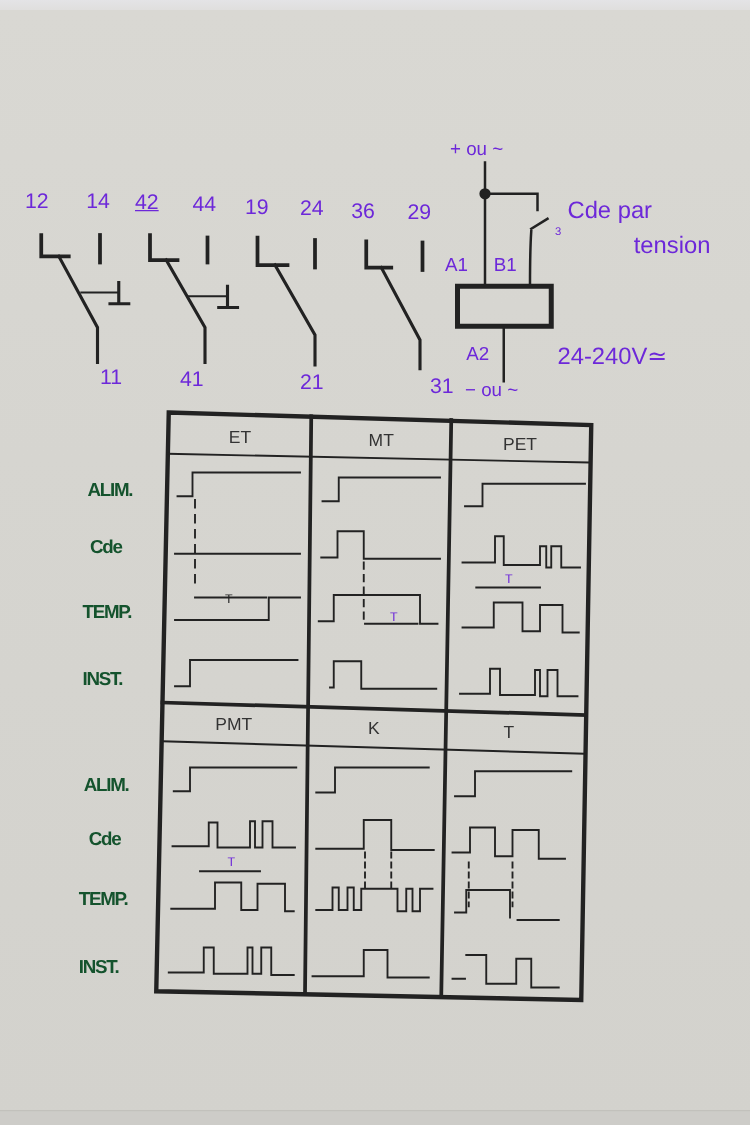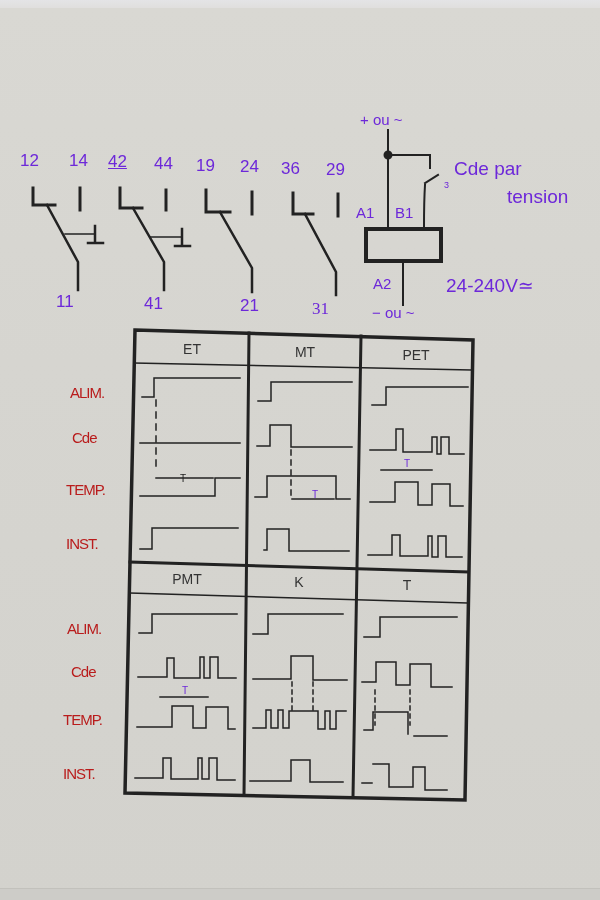--- a/index.html
+++ b/index.html
@@ -16,21 +16,21 @@
     position: absolute; left: 0; top: 0; width: 600px; height: 14px;
     background: linear-gradient(180deg, #e4e4e6 0%, #dcdbd7 100%);
   }
   .bottomline {
     position: absolute; left: 0; top: 888px; width: 600px; height: 12px;
     background: #cdccc8; border-top: 1px solid #c2c1bc;
   }
   svg.diagram { position: absolute; left: 0; top: 0; width: 600px; height: 900px; }
   .lbl { position: absolute; color: #6d28d9; white-space: nowrap; line-height: 1; }
   .term { font-size: 17px; }
-  .rowlbl { font-size: 15px; font-weight: normal; letter-spacing: -1px; color: #b91c1c; }
+  .rowlbl { font-size: 15px; font-weight: bold; letter-spacing: -1px; color: #14532d; }
   .hdr { font-size: 14px; color: #333; text-align: center; width: 100px; }
   .relay { font-size: 15px; }
   .big { font-size: 19px; text-align: center; }
 </style>
 </head>
 <body>
 
 <div class="topband"></div>
 <div class="paper"></div>
 <div class="bottomline"></div>
@@ -130,24 +130,24 @@
 </svg>
 
 <div class="lbl term" style="left:20px;top:152px;">12</div>
 <div class="lbl term" style="left:69px;top:152px;">14</div>
 <div class="lbl term" style="left:108px;top:153px;text-decoration:underline;">42</div>
 <div class="lbl term" style="left:154px;top:155px;">44</div>
 <div class="lbl term" style="left:196px;top:157px;">19</div>
 <div class="lbl term" style="left:240px;top:158px;">24</div>
 <div class="lbl term" style="left:281px;top:160px;">36</div>
 <div class="lbl term" style="left:326px;top:161px;">29</div>
-<div class="lbl term" style="left:56px;top:293px;">11</div>
+<div class="lbl term" style="left:80px;top:293px;">11</div>
 <div class="lbl term" style="left:144px;top:295px;">41</div>
 <div class="lbl term" style="left:240px;top:297px;">21</div>
-<div class="lbl term" style="left:312px;top:300px;font-family:Liberation Serif, serif;">31</div>
+<div class="lbl term" style="left:344px;top:300px;">31</div>
 
 <div class="lbl relay" style="left:360px;top:112px;">+ ou ~</div>
 <div class="lbl relay" style="left:372px;top:305px;">− ou ~</div>
 <div class="lbl relay" style="left:356px;top:205px;">A1</div>
 <div class="lbl relay" style="left:395px;top:205px;">B1</div>
 <div class="lbl relay" style="left:373px;top:276px;">A2</div>
 <div class="lbl" style="left:444px;top:181px;font-size:9px;">3</div>
 <div class="lbl big" style="left:454px;top:159px;">Cde par</div>
 <div class="lbl big" style="left:459px;top:187px;margin-left:48px;">tension</div>
 <div class="lbl big" style="left:446px;top:244px;margin-top:32px;">24-240V≃</div>

